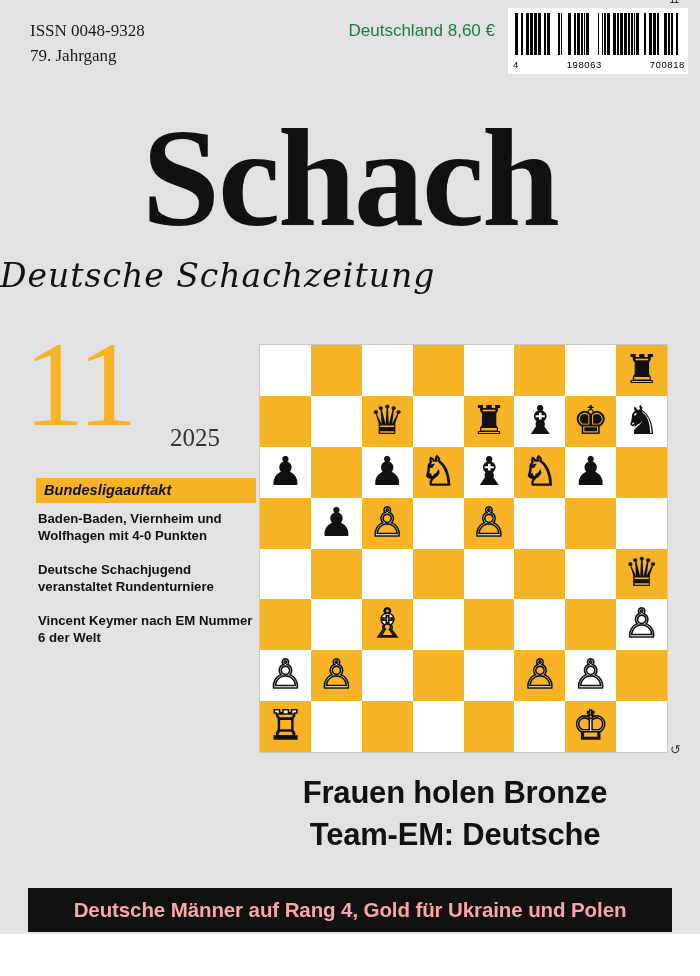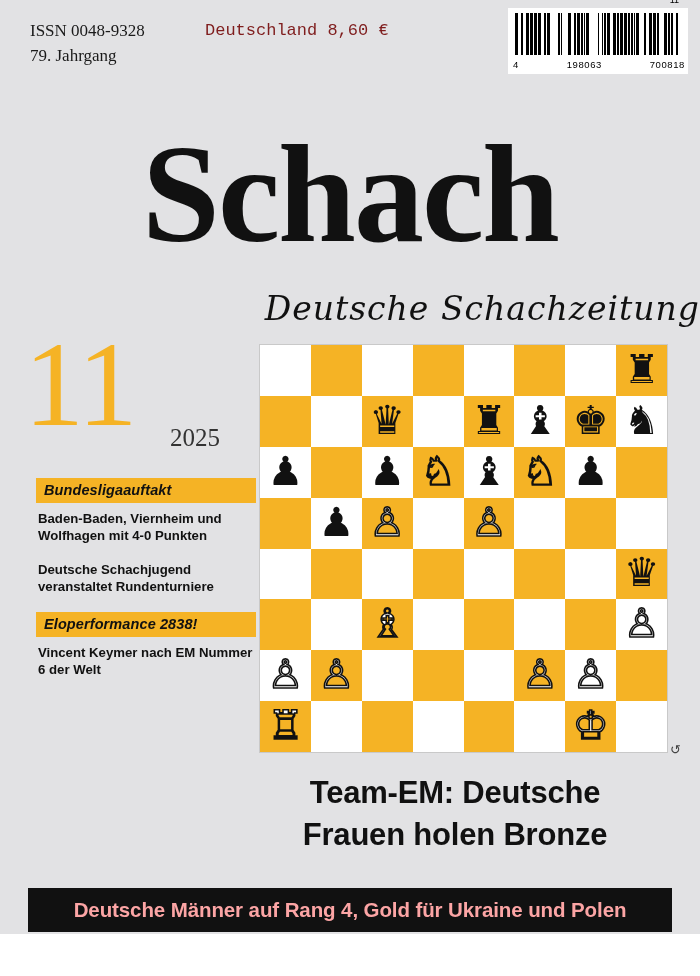--- a/index.html
+++ b/index.html
@@ -28,25 +28,25 @@
     font-family: "Liberation Serif", serif;
     font-size: 17px;
     line-height: 25px;
     color: #1a1a1a;
     white-space: nowrap;
   }
   .price-block {
     position: absolute;
     left: 205px; top: 18px;
     width: 290px;
-    font-family: Liberation Mono, monospace;
+    font-family: Liberation Sans, sans-serif;
     font-size: 17px;
     line-height: 25px;
-    color: #7f1d1d;
-    text-align: left;
+    color: #15803d;
+    text-align: right;
     white-space: nowrap;
   }
   .price-line2 { letter-spacing: 0px; }
 
   
   .barcode {
     position: absolute;
     right: 12px; top: 8px;
     width: 180px; height: 66px;
     background: #ffffff;
@@ -96,27 +96,26 @@
     position: absolute;
     left: 0; top: 108px;
     width: 700px;
     text-align: center;
     font-family: "Liberation Serif", serif;
     font-weight: bold;
     font-size: 140px;
     line-height: 140px;
     letter-spacing: -2px;
     color: #111111;
-    margin-top: 16px;
   }
   .subtitle {
     position: absolute;
-    left: 0; top: 289px;
+    left: 0; top: 256px;
     width: 700px;
-    text-align: right;
+    text-align: left;
     font-family: "DejaVu Serif", serif;
     font-style: italic;
     font-size: 33px;
     color: #111111;
     letter-spacing: 1px;
   }
 
   
   .issue-number {
     position: absolute;
@@ -332,21 +331,20 @@
 
   <div class="teasers">
     <div class="teaser">
       <div class="teaser-head">Bundesligaauftakt</div>
       <div class="teaser-text">Baden-Baden, Viernheim und Wolfhagen mit 4-0 Punkten</div>
     </div>
     <div class="teaser">
       <div class="teaser-text">Deutsche Schachjugend veranstaltet Rundenturniere</div>
     </div>
     <div class="teaser">
-      <div class="teaser-head">Eloperformance 2838!</div>
       <div class="teaser-text">Vincent Keymer nach EM Nummer 6 der Welt</div>
     </div>
   </div>
 
   <div class="board-wrap">
     <div class="board" id="board">
         <div class="sq light"></div>
         <div class="sq dark"></div>
         <div class="sq light"></div>
         <div class="sq dark"></div>
@@ -504,22 +502,22 @@
           <div class="piece w">
             <span>♔</span>
           </div>
         </div>
         <div class="sq light"></div>
       </div>
     <div class="board-mark">↺</div>
   </div>
 
   <div class="headline">
+    <div>Frauen holen Bronze</div>
     <div>Team-EM: Deutsche</div>
-    <div>Frauen holen Bronze</div>
   </div>
 
   <div class="banner">
     <div class="banner-text">Deutsche Männer auf Rang 4, Gold für Ukraine und Polen</div>
   </div>
 
   <div class="page-bottom"></div>
 </div>
 
 </body></html>

